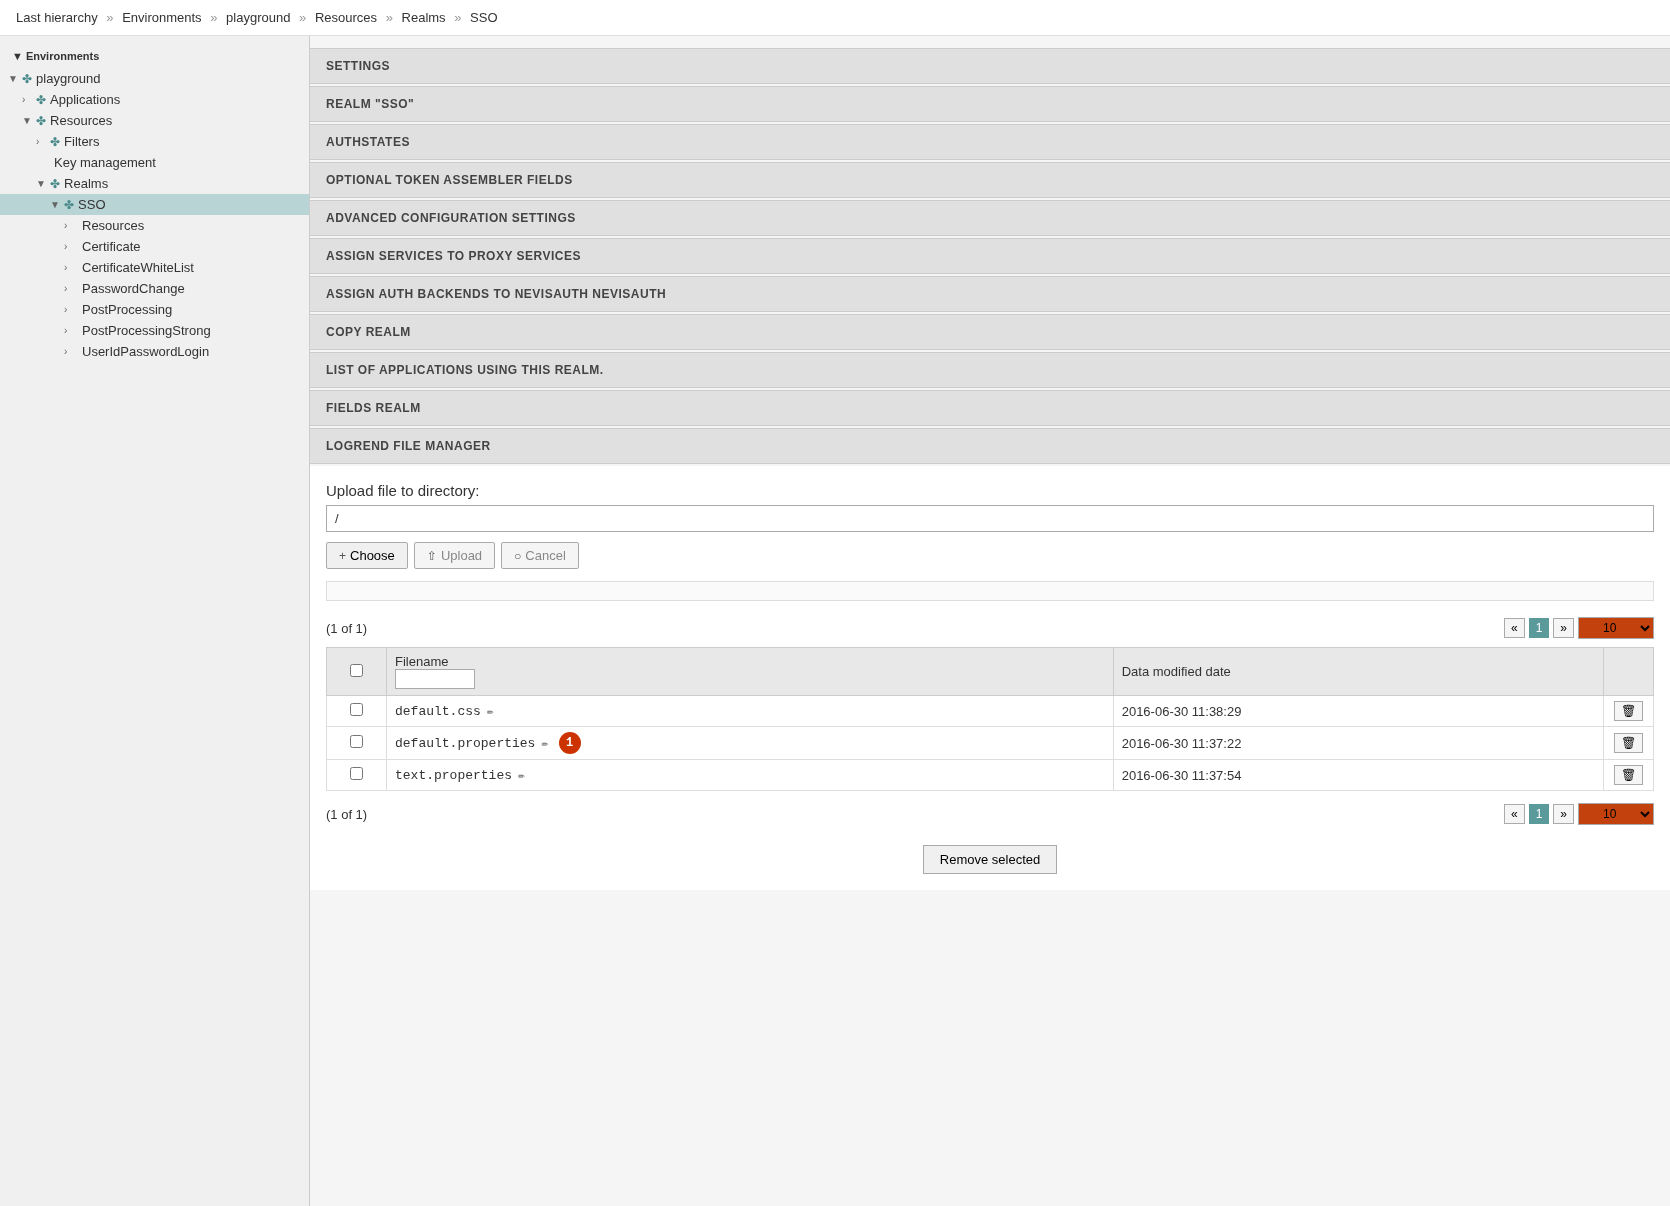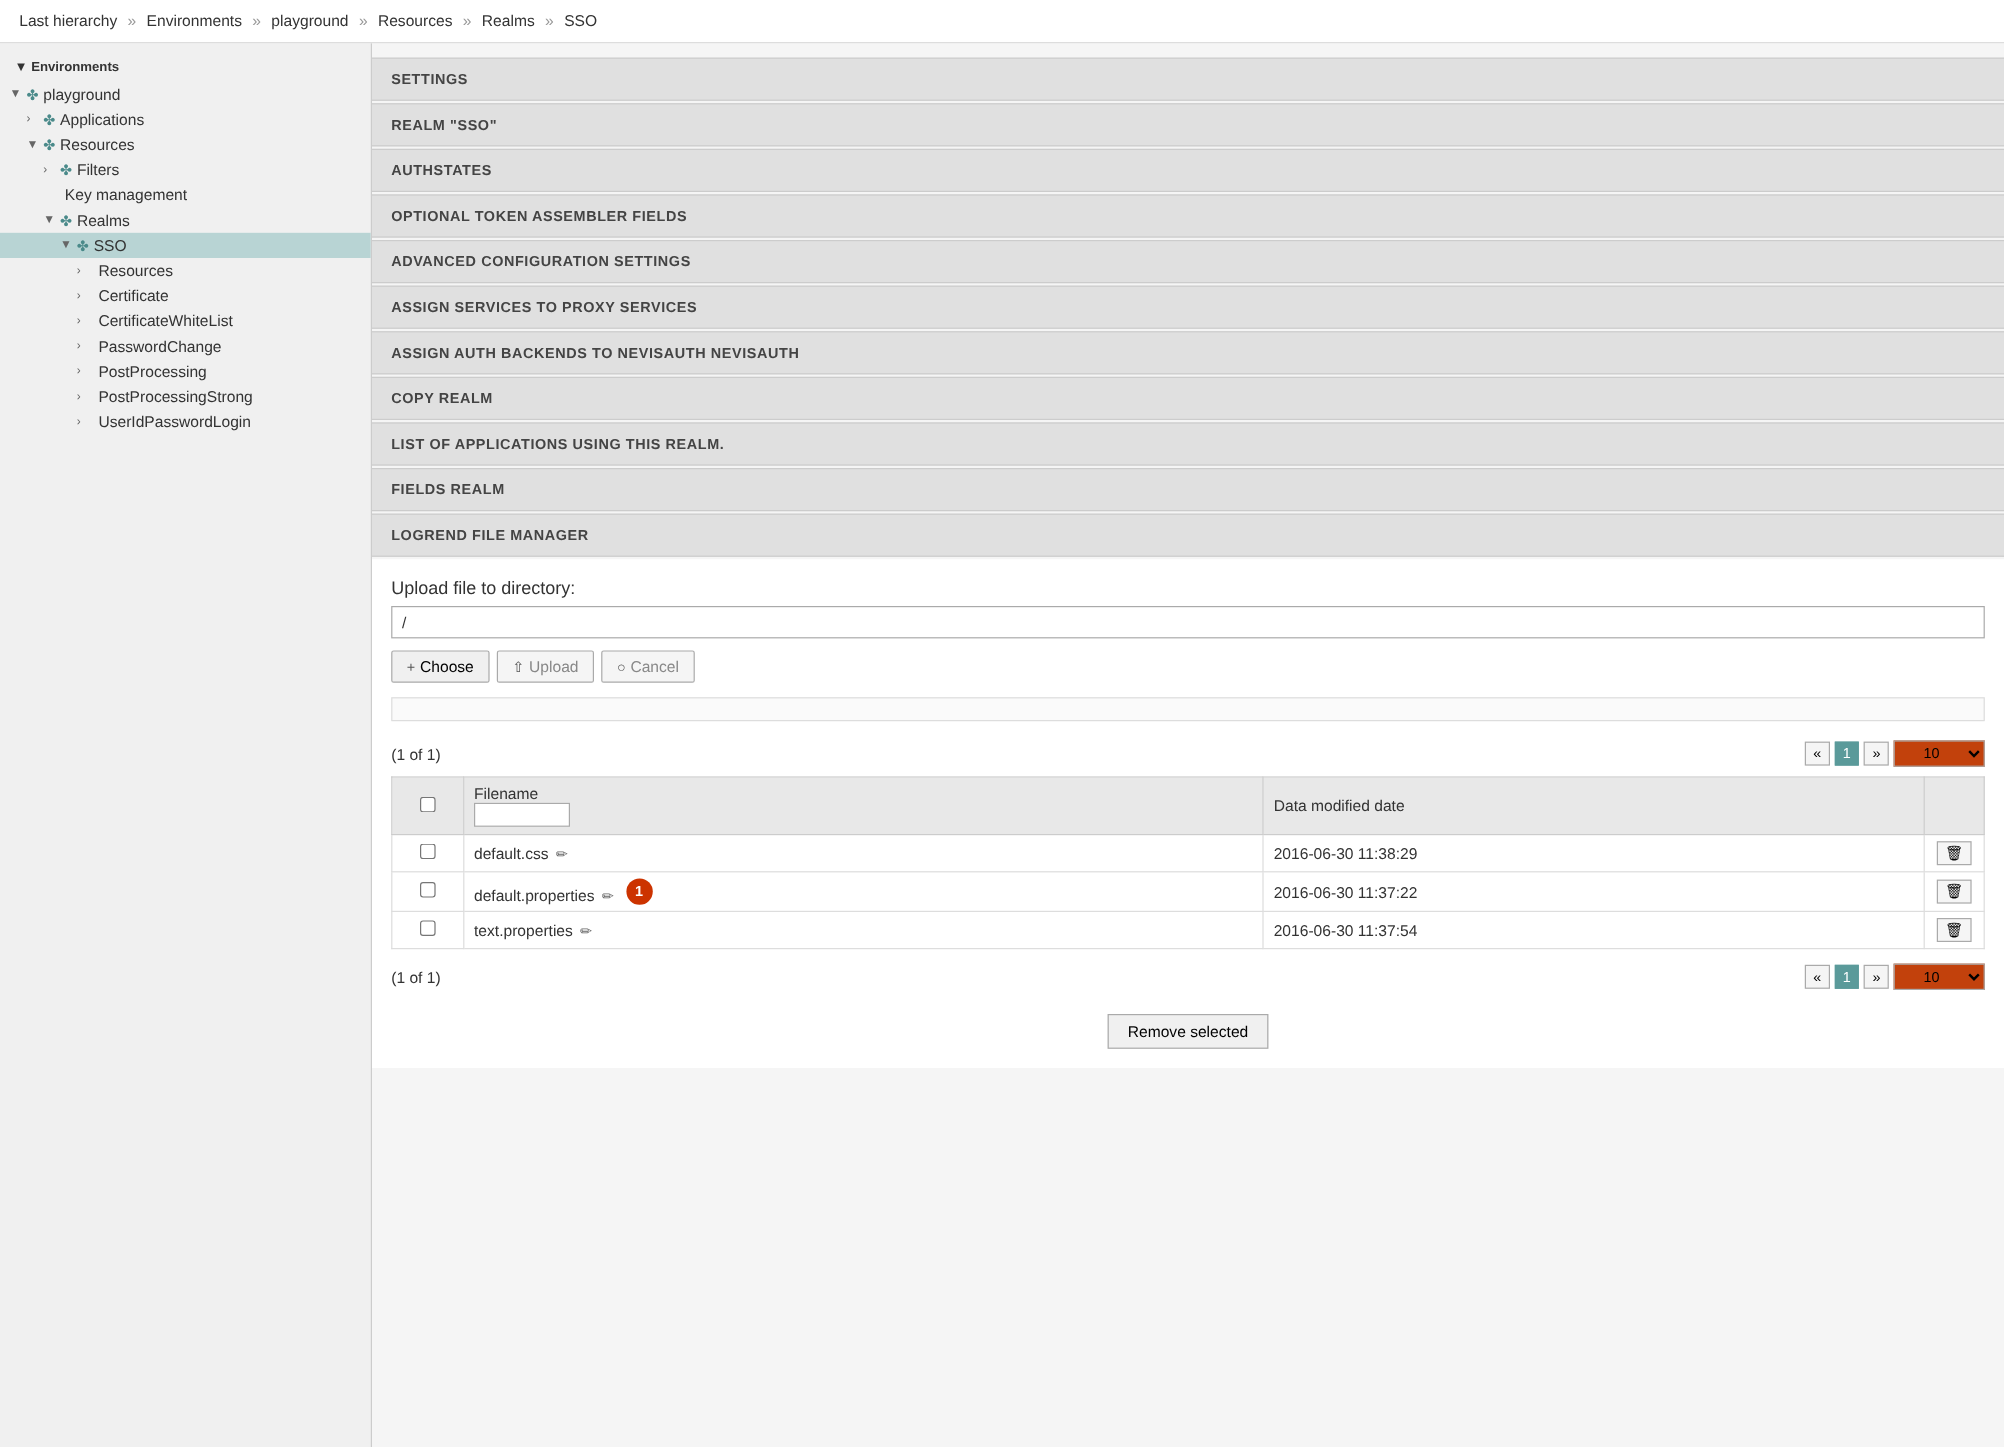--- a/index.html
+++ b/index.html
@@ -164,22 +164,23 @@
     .file-table th.center { text-align: center; }
     .file-table td {
       border: 1px solid #ddd;
       padding: 5px 8px;
       background: #fff;
     }
     .file-table td.center { text-align: center; }
 
     .filename-cell {
       display: flex;
-      align-items: flex-end;
+      align-items: center;
       gap: 6px;
+      font-family: Liberation Mono, monospace;
     }
     .edit-icon { color: #666; font-size: 12px; cursor: pointer; }
     .delete-btn {
       border: 1px solid #aaa;
       background: #f5f5f5;
       cursor: pointer;
       padding: 2px 6px;
       font-size: 12px;
     }
 

